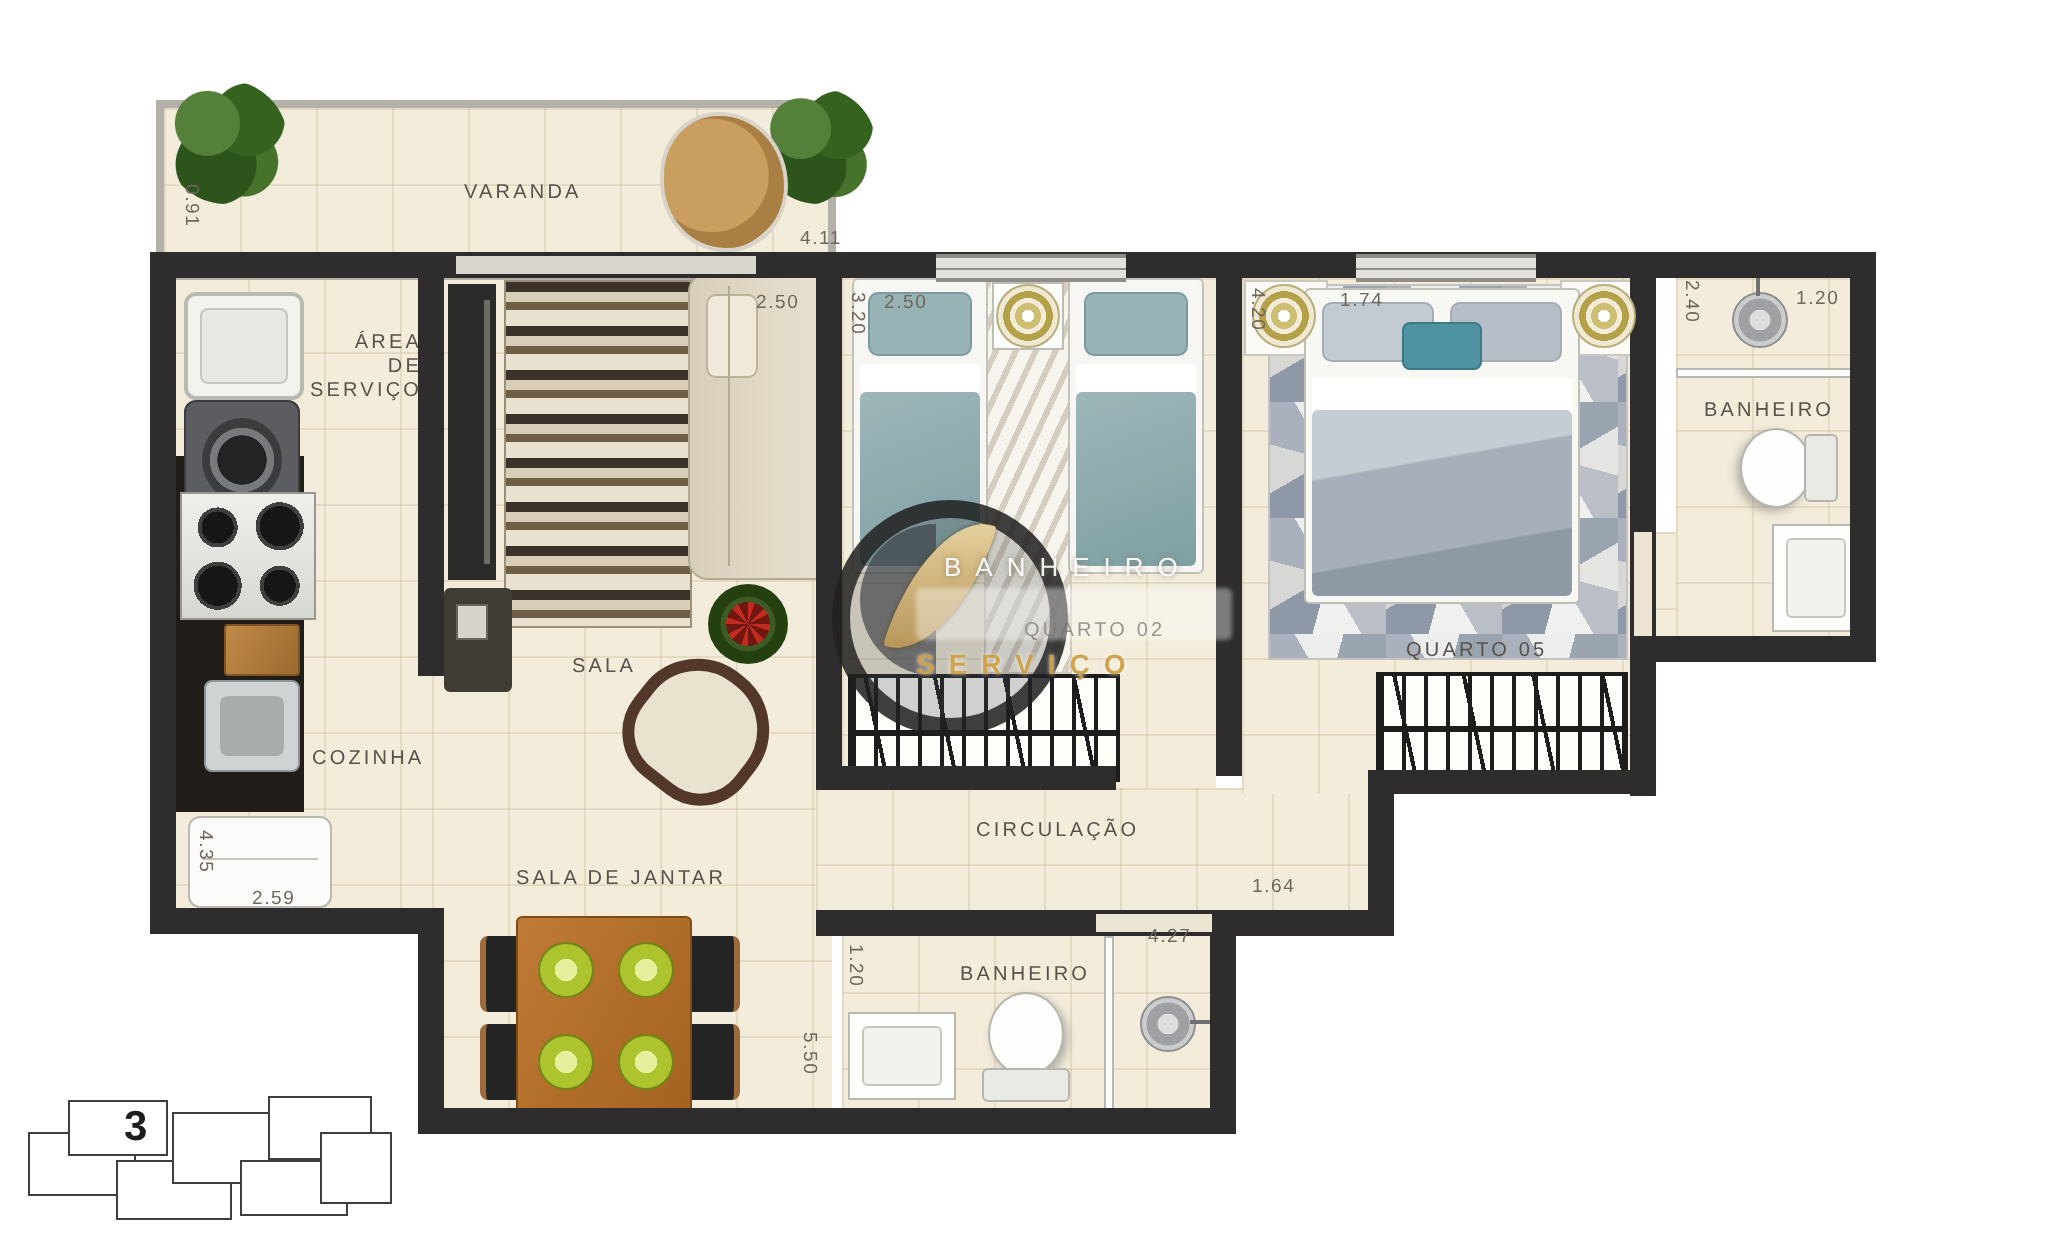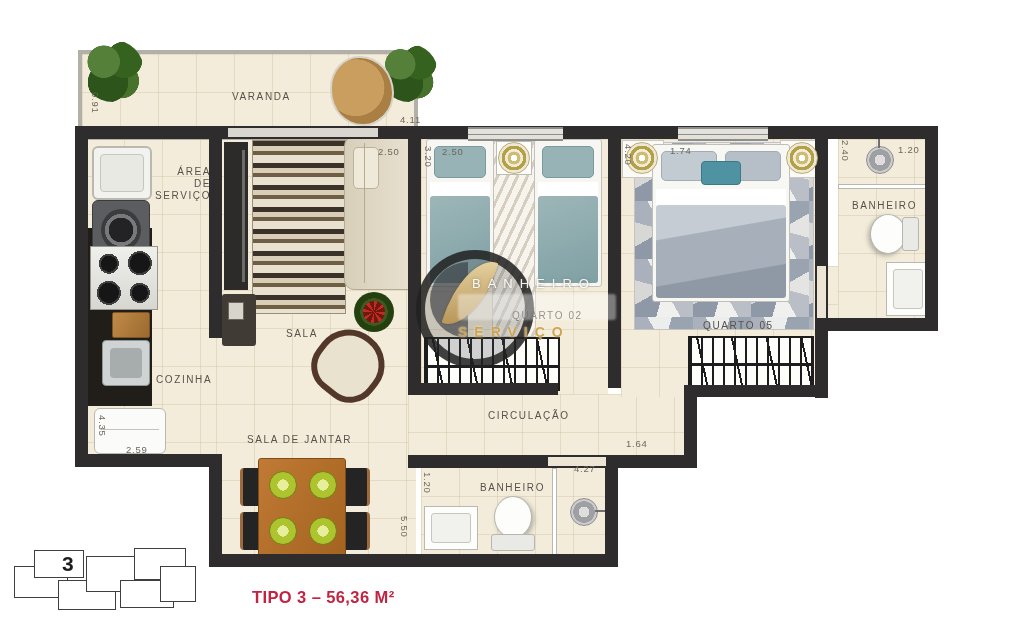--- a/index.html
+++ b/index.html
@@ -176,21 +176,21 @@
 
   <div class="fur3 tvpanel" style="left:224px;top:142px;width:24px;height:148px;"></div>
   <div class="fur3 console" style="left:222px;top:294px;width:34px;height:52px;"></div>
   <div class="fur rug-sala" style="left:252px;top:140px;width:92px;height:172px;"></div>
   <div class="fur3 sofa" style="left:344px;top:136px;width:72px;height:152px;"></div>
   <div class="fur3 plantred" style="left:354px;top:292px;width:40px;height:40px;"></div>
   <div class="fur3 armchair" style="left:314px;top:330px;width:58px;height:58px;"></div>
   <div class="lbl" style="left:286px;top:328px;">SALA</div>
   <div class="dim" style="left:378px;top:146px;">2.50</div>
 
-  <div class="lbl" style="left:247px;top:434px;">SALA DE JANTAR</div>
+  <div class="lbl" style="left:258px;top:434px;">SALA DE JANTAR</div>
   <div class="chair" style="left:240px;top:468px;width:22px;height:38px;"></div>
   <div class="chair" style="left:240px;top:512px;width:22px;height:38px;"></div>
   <div class="chair" style="left:342px;top:468px;width:22px;height:38px;"></div>
   <div class="chair" style="left:342px;top:512px;width:22px;height:38px;"></div>
   <div class="fur3 dtable" style="left:258px;top:458px;width:86px;height:98px;">
     <div class="plate" style="left:10px;top:12px;width:26px;height:26px;"></div>
     <div class="plate" style="left:50px;top:12px;width:26px;height:26px;"></div>
     <div class="plate" style="left:10px;top:58px;width:26px;height:26px;"></div>
     <div class="plate" style="left:50px;top:58px;width:26px;height:26px;"></div>
   </div>
@@ -267,15 +267,14 @@
 
   <div class="kp" style="left:14px;top:566px;width:52px;height:30px;"></div>
   <div class="kp" style="left:34px;top:550px;width:48px;height:26px;"></div>
   <div class="kp" style="left:58px;top:580px;width:56px;height:28px;"></div>
   <div class="kp" style="left:86px;top:556px;width:48px;height:34px;"></div>
   <div class="kp" style="left:120px;top:580px;width:52px;height:26px;"></div>
   <div class="kp" style="left:134px;top:548px;width:50px;height:30px;"></div>
   <div class="kp" style="left:160px;top:566px;width:34px;height:34px;"></div>
   <div class="kp-num" style="left:62px;top:552px;">3</div>
 
-  <div class="title" style="left: 252px; top: 588px; color: rgb(193, 35, 64);">TIPO 3 – 56,36 M²</div>
 
 </div>
 
 </body></html>

